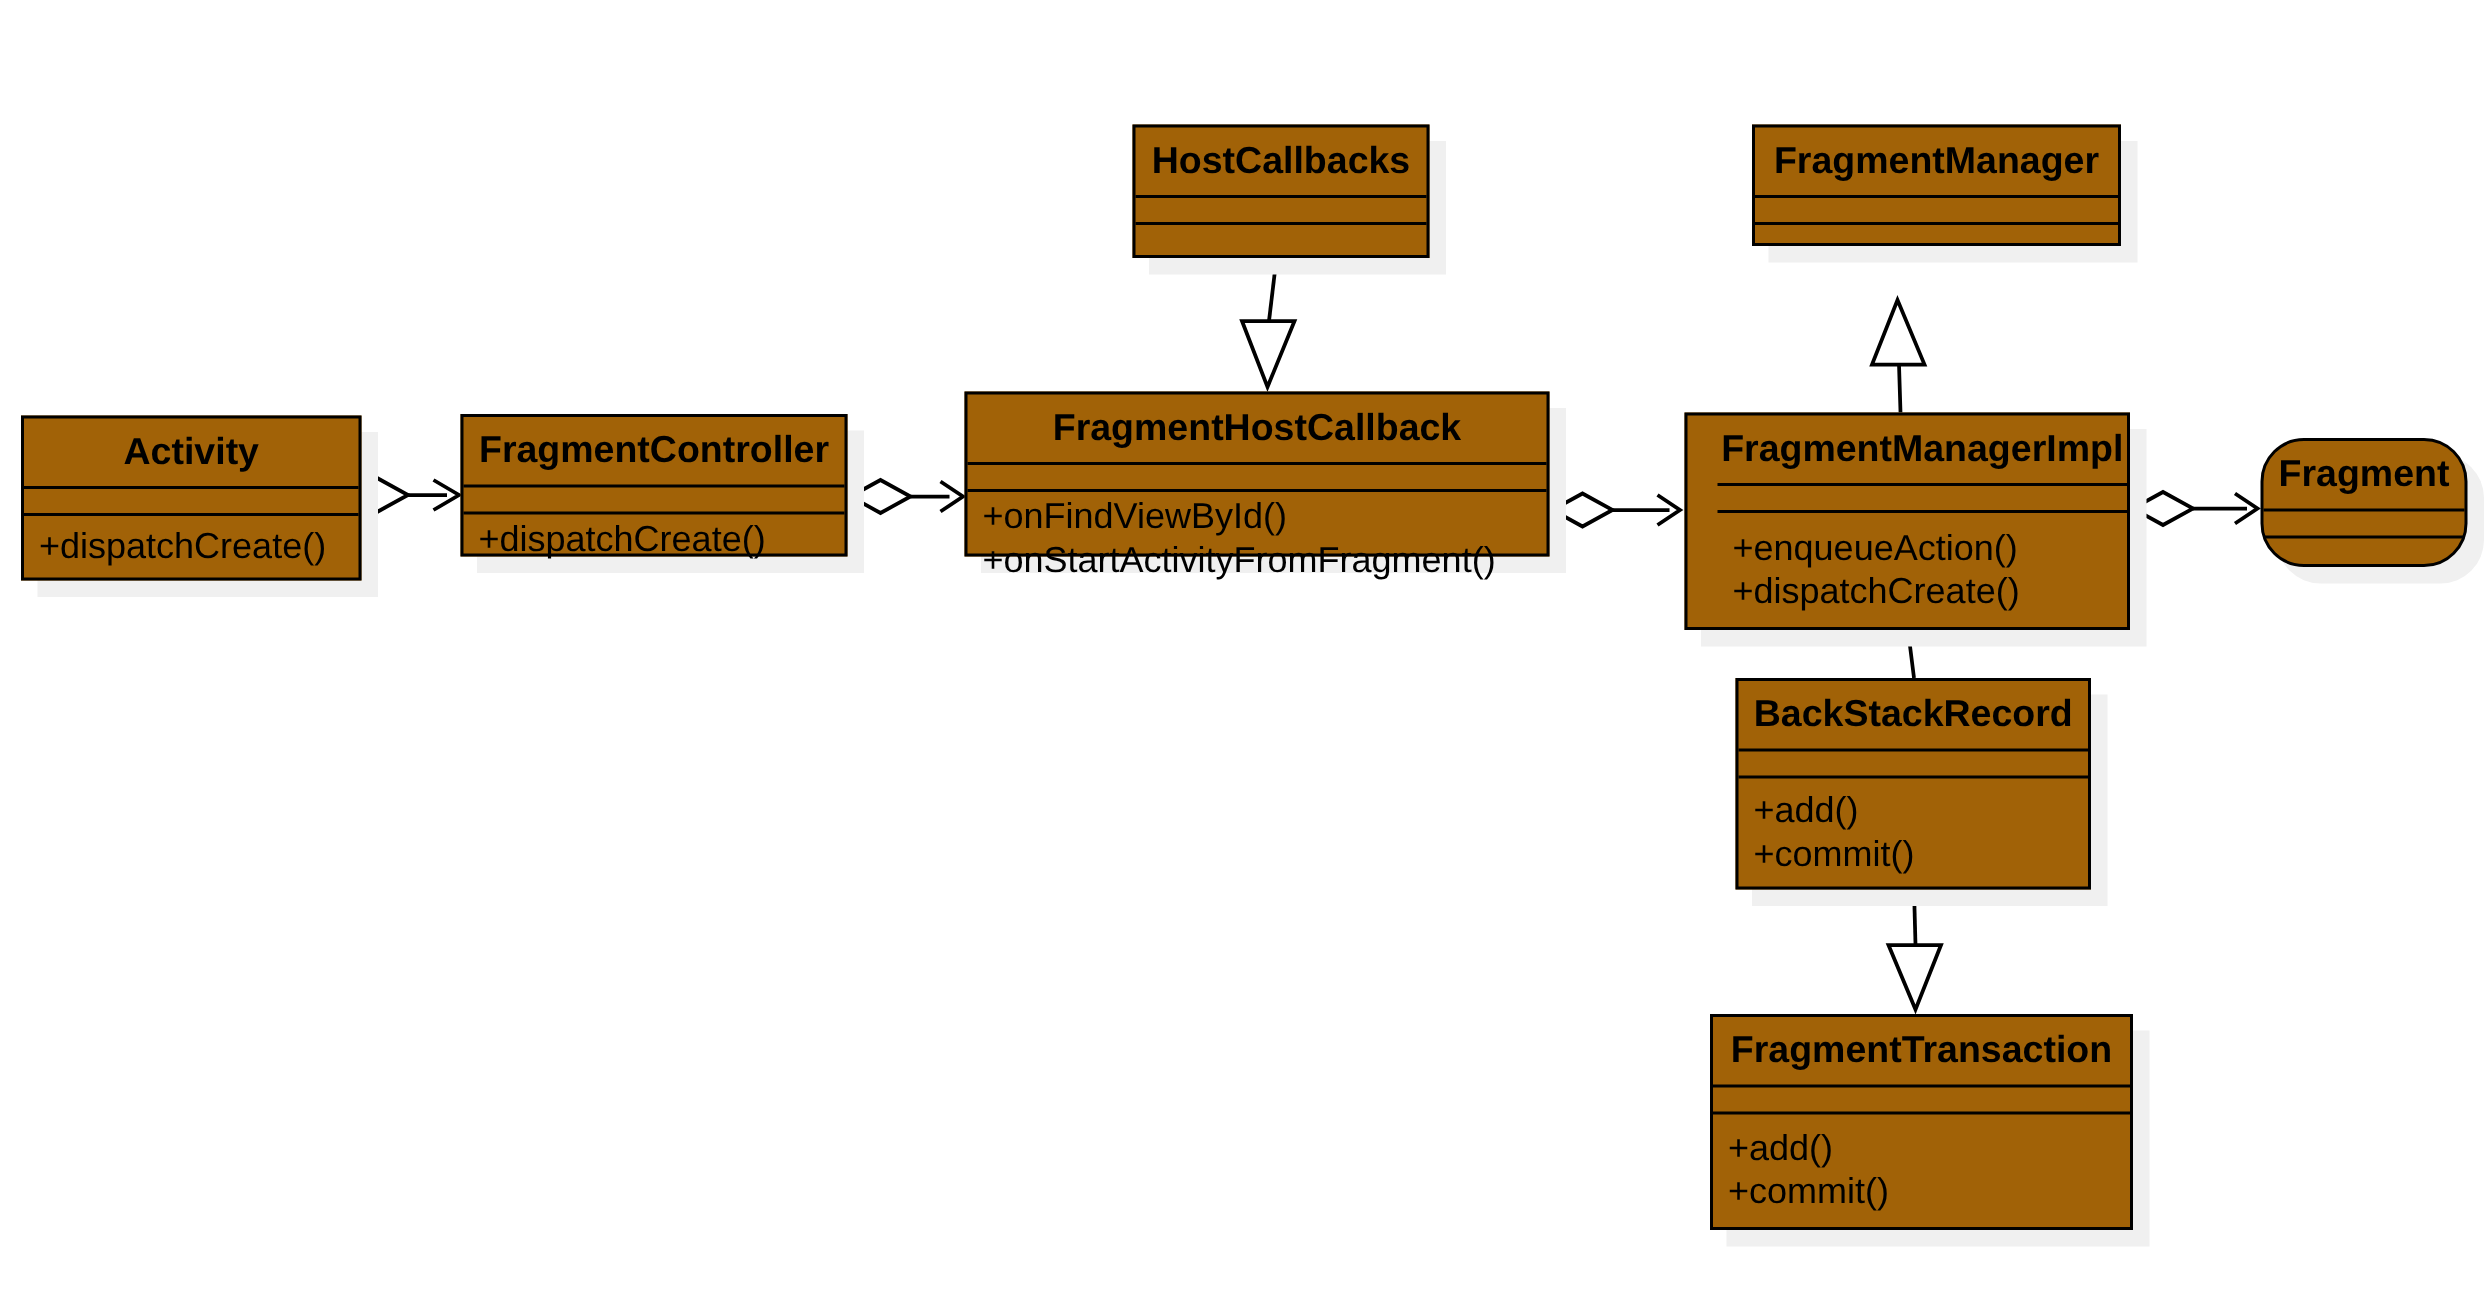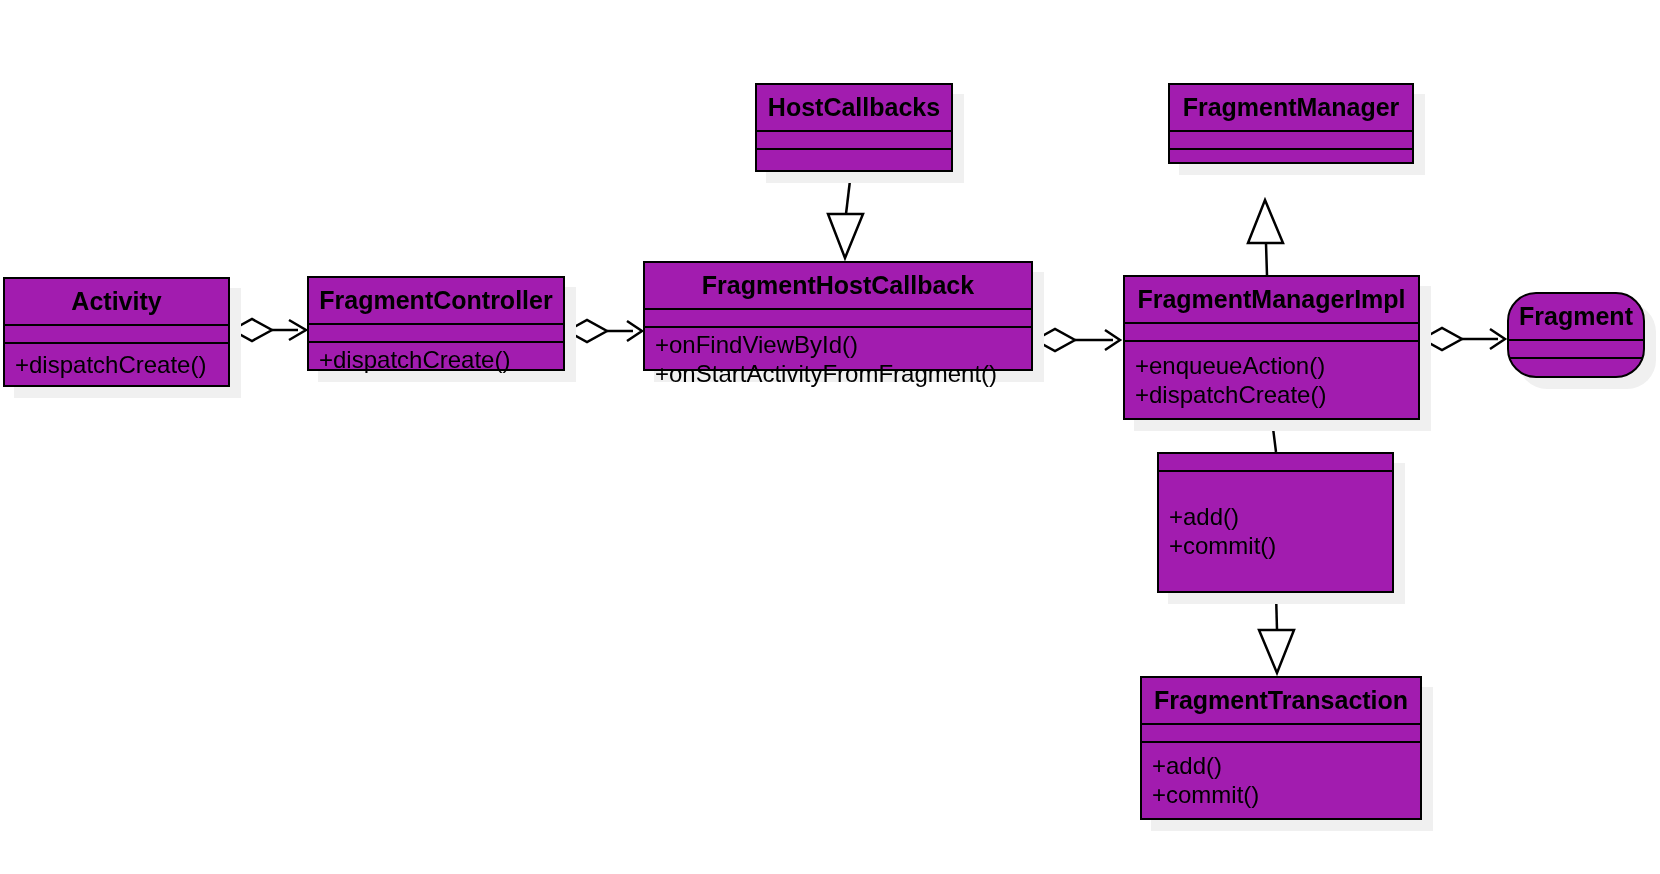--- a/index.html
+++ b/index.html
@@ -18,21 +18,21 @@
   #connectors {
     position: absolute;
     left: 0;
     top: 0;
     width: 1660px;
     height: 874px;
   }
   .uml-class {
     position: absolute;
     box-sizing: border-box;
-    background: #a21caf;
+    background: #a16207;
     border: 2.5px solid #000000;
     box-shadow: 11px 11px 0 0 #f0f0f0;
     display: flex;
     flex-direction: column;
   }
   .c-title {
     flex: 0 0 auto;
     height: 45px;
     border-bottom: 2.5px solid #000000;
     display: flex;
@@ -113,21 +113,21 @@
     <g>
       <line class="shape" x1="1272" y1="420" x2="1276" y2="452"></line>
     </g>
 
     <g>
       <line class="shape" x1="1276" y1="593" x2="1277" y2="630"></line>
       <polygon class="shape" fill="#ffffff" points="1259,630 1294,630 1277,673"></polygon>
     </g>
   </svg>
 
-  <div class="uml-class" style="left:3px; top:277px; width:227px; height:110px;">
+  <div class="uml-class" style="left:14px; top:277px; width:227px; height:110px;">
     <div class="c-title">Activity</div>
     <div class="c-attrs"></div>
     <div class="c-methods">
       <div class="method">+dispatchCreate()</div>
     </div>
   </div>
 
   <div class="uml-class" style="left:307px; top:276px; width:258px; height:95px;">
     <div class="c-title">FragmentController</div>
     <div class="c-attrs"></div>
@@ -149,36 +149,37 @@
     <div class="c-title">HostCallbacks</div>
     <div class="c-attrs"></div>
     <div class="c-bottom-empty"></div>
   </div>
 
   <div class="uml-class" style="left:1168px; top:83px; width:246px; height:81px;">
     <div class="c-title">FragmentManager</div>
     <div class="c-attrs"></div>
   </div>
 
-  <div class="uml-class" style="left:1123px; top:275px; width:297px; height:145px;">
+  <div class="uml-class" style="left:1123px; top:275px; width:297px; height:145px;padding-left:20px;">
     <div class="c-title">FragmentManagerImpl</div>
     <div class="c-attrs"></div>
     <div class="c-methods">
       <div class="method">+enqueueAction()</div>
       <div class="method">+dispatchCreate()</div>
     </div>
   </div>
 
   <div class="uml-class" style="left:1507px; top:292px; width:138px; height:86px;border-radius:29px;">
     <div class="c-title">Fragment</div>
     <div class="c-attrs"></div>
     <div class="c-bottom-empty"></div>
   </div>
 
   <div class="uml-class" style="left:1157px; top:452px; width:237px; height:141px;">
+    <div class="c-title">BackStackRecord</div>
     <div class="c-attrs"></div>
     <div class="c-methods">
       <div class="method">+add()</div>
       <div class="method">+commit()</div>
     </div>
   </div>
 
   <div class="uml-class" style="left:1140px; top:676px; width:282px; height:144px;">
     <div class="c-title">FragmentTransaction</div>
     <div class="c-attrs"></div>

